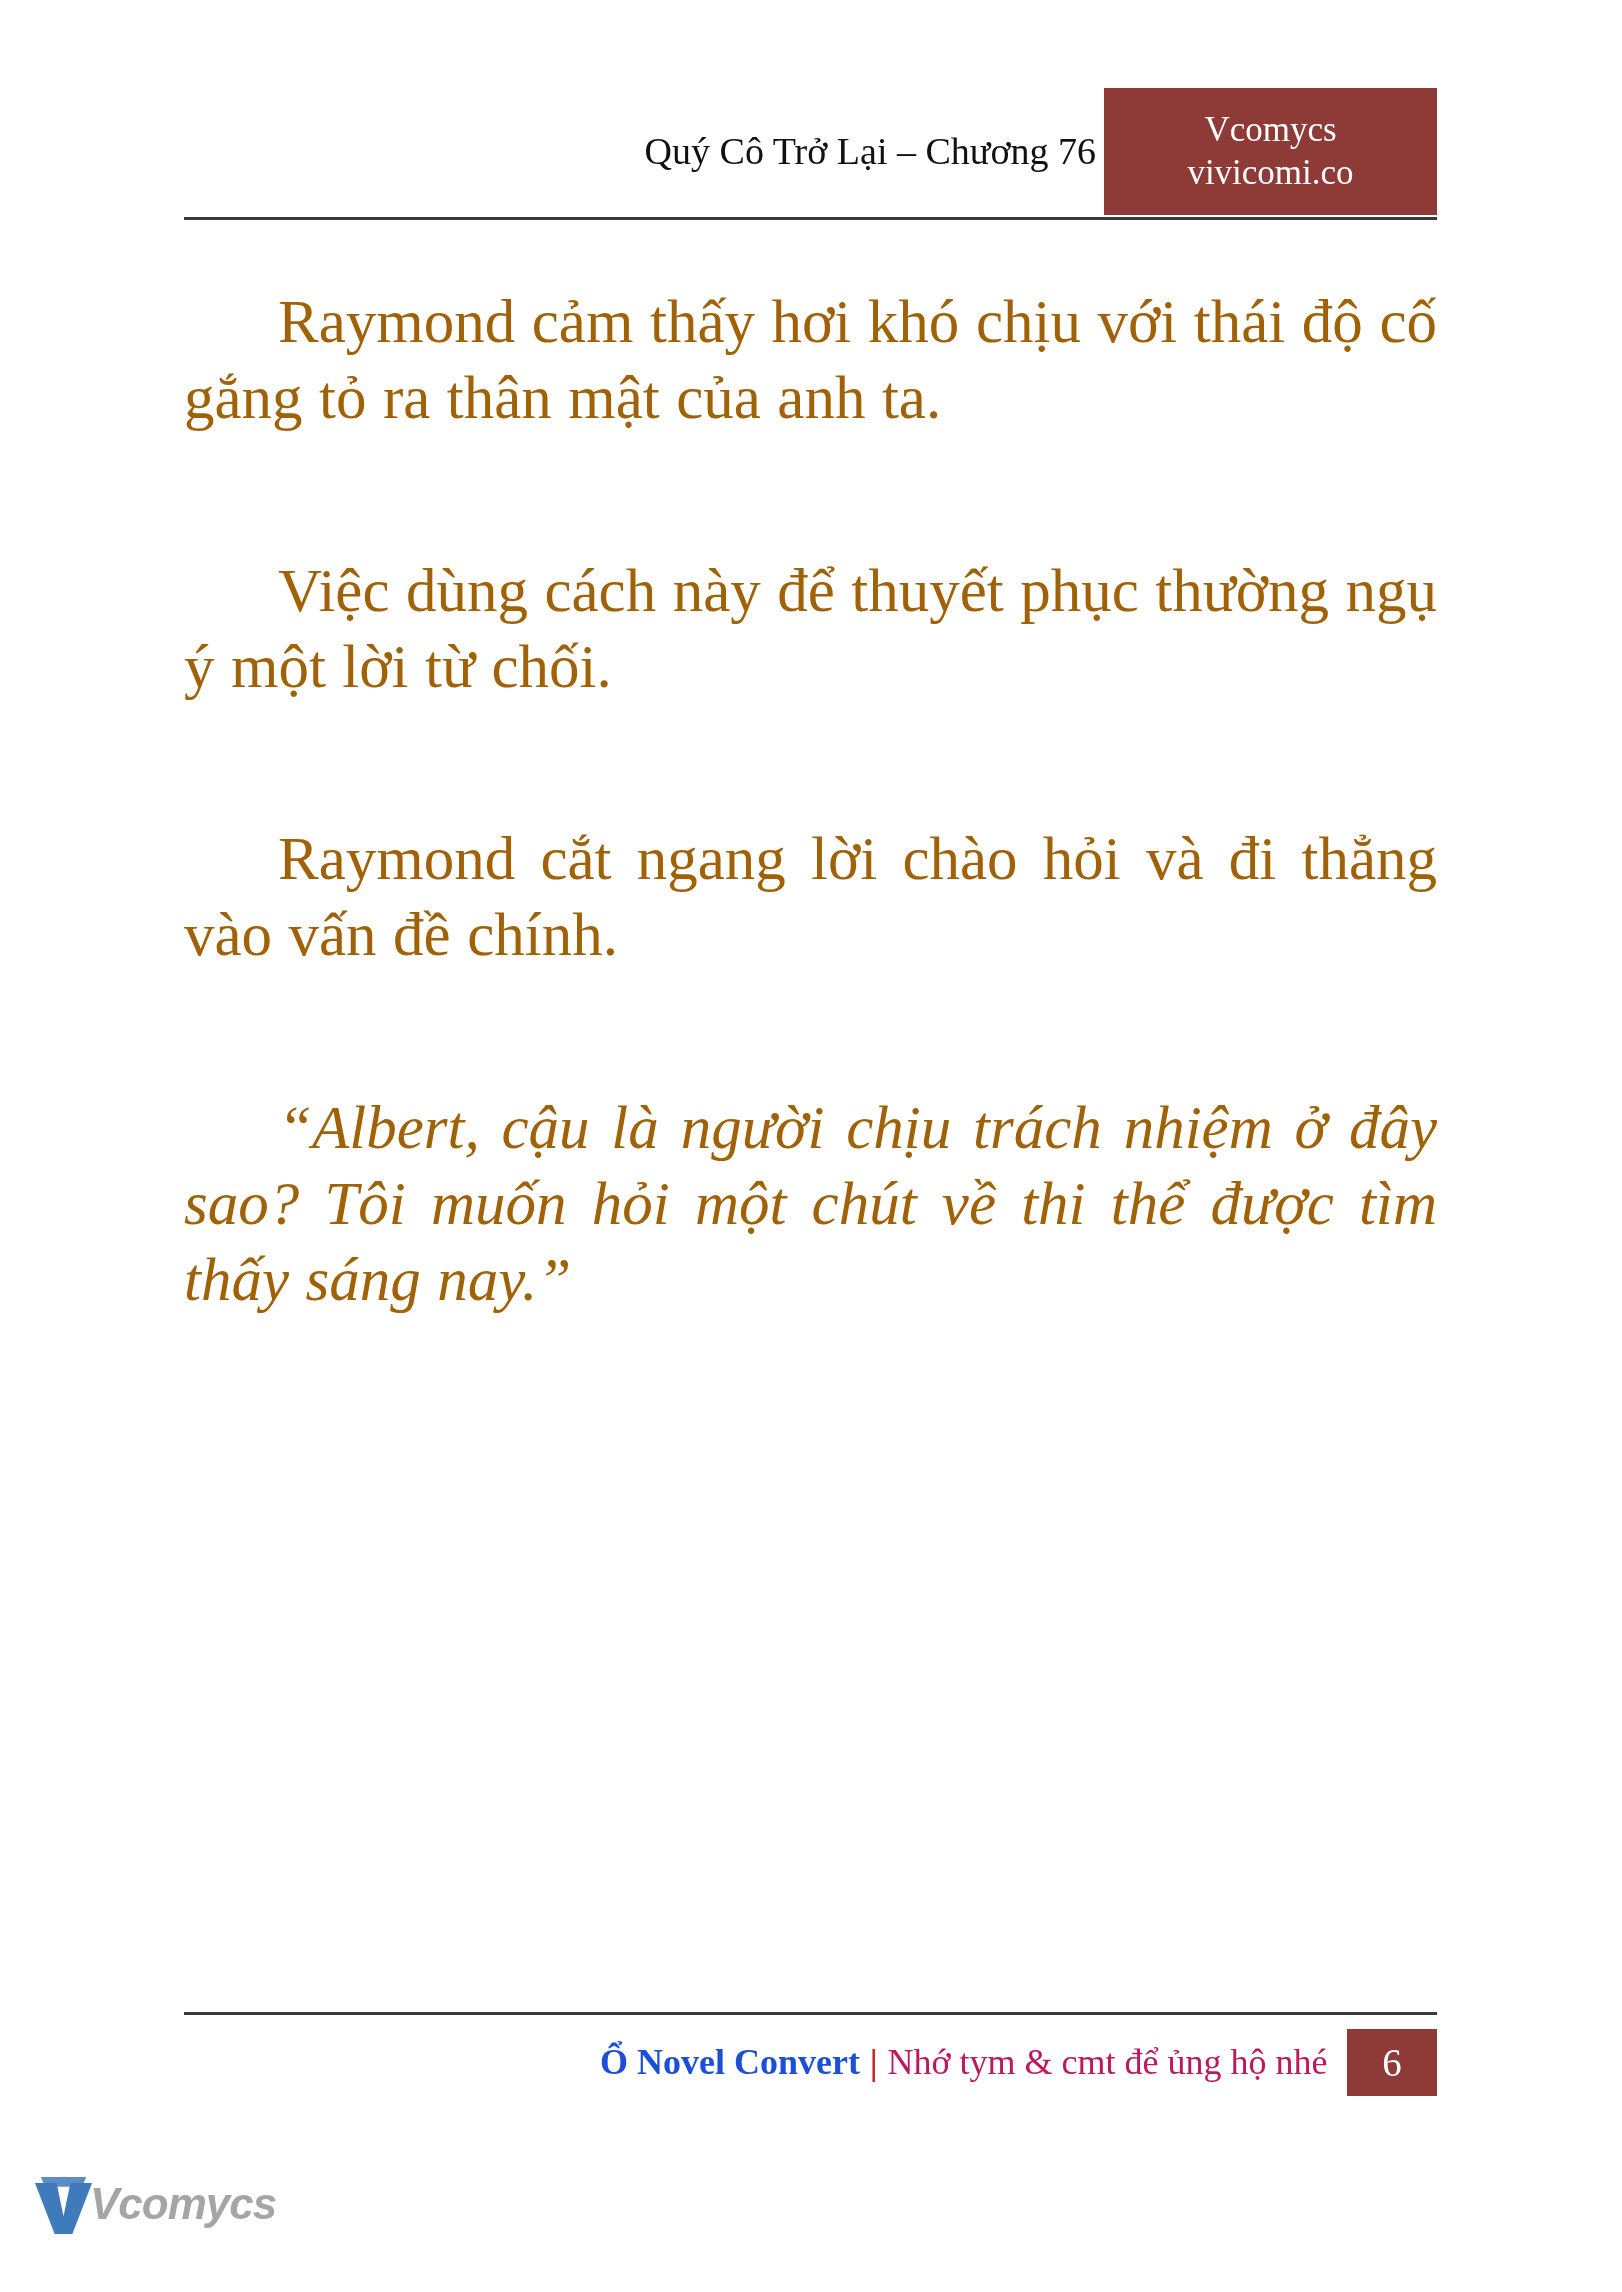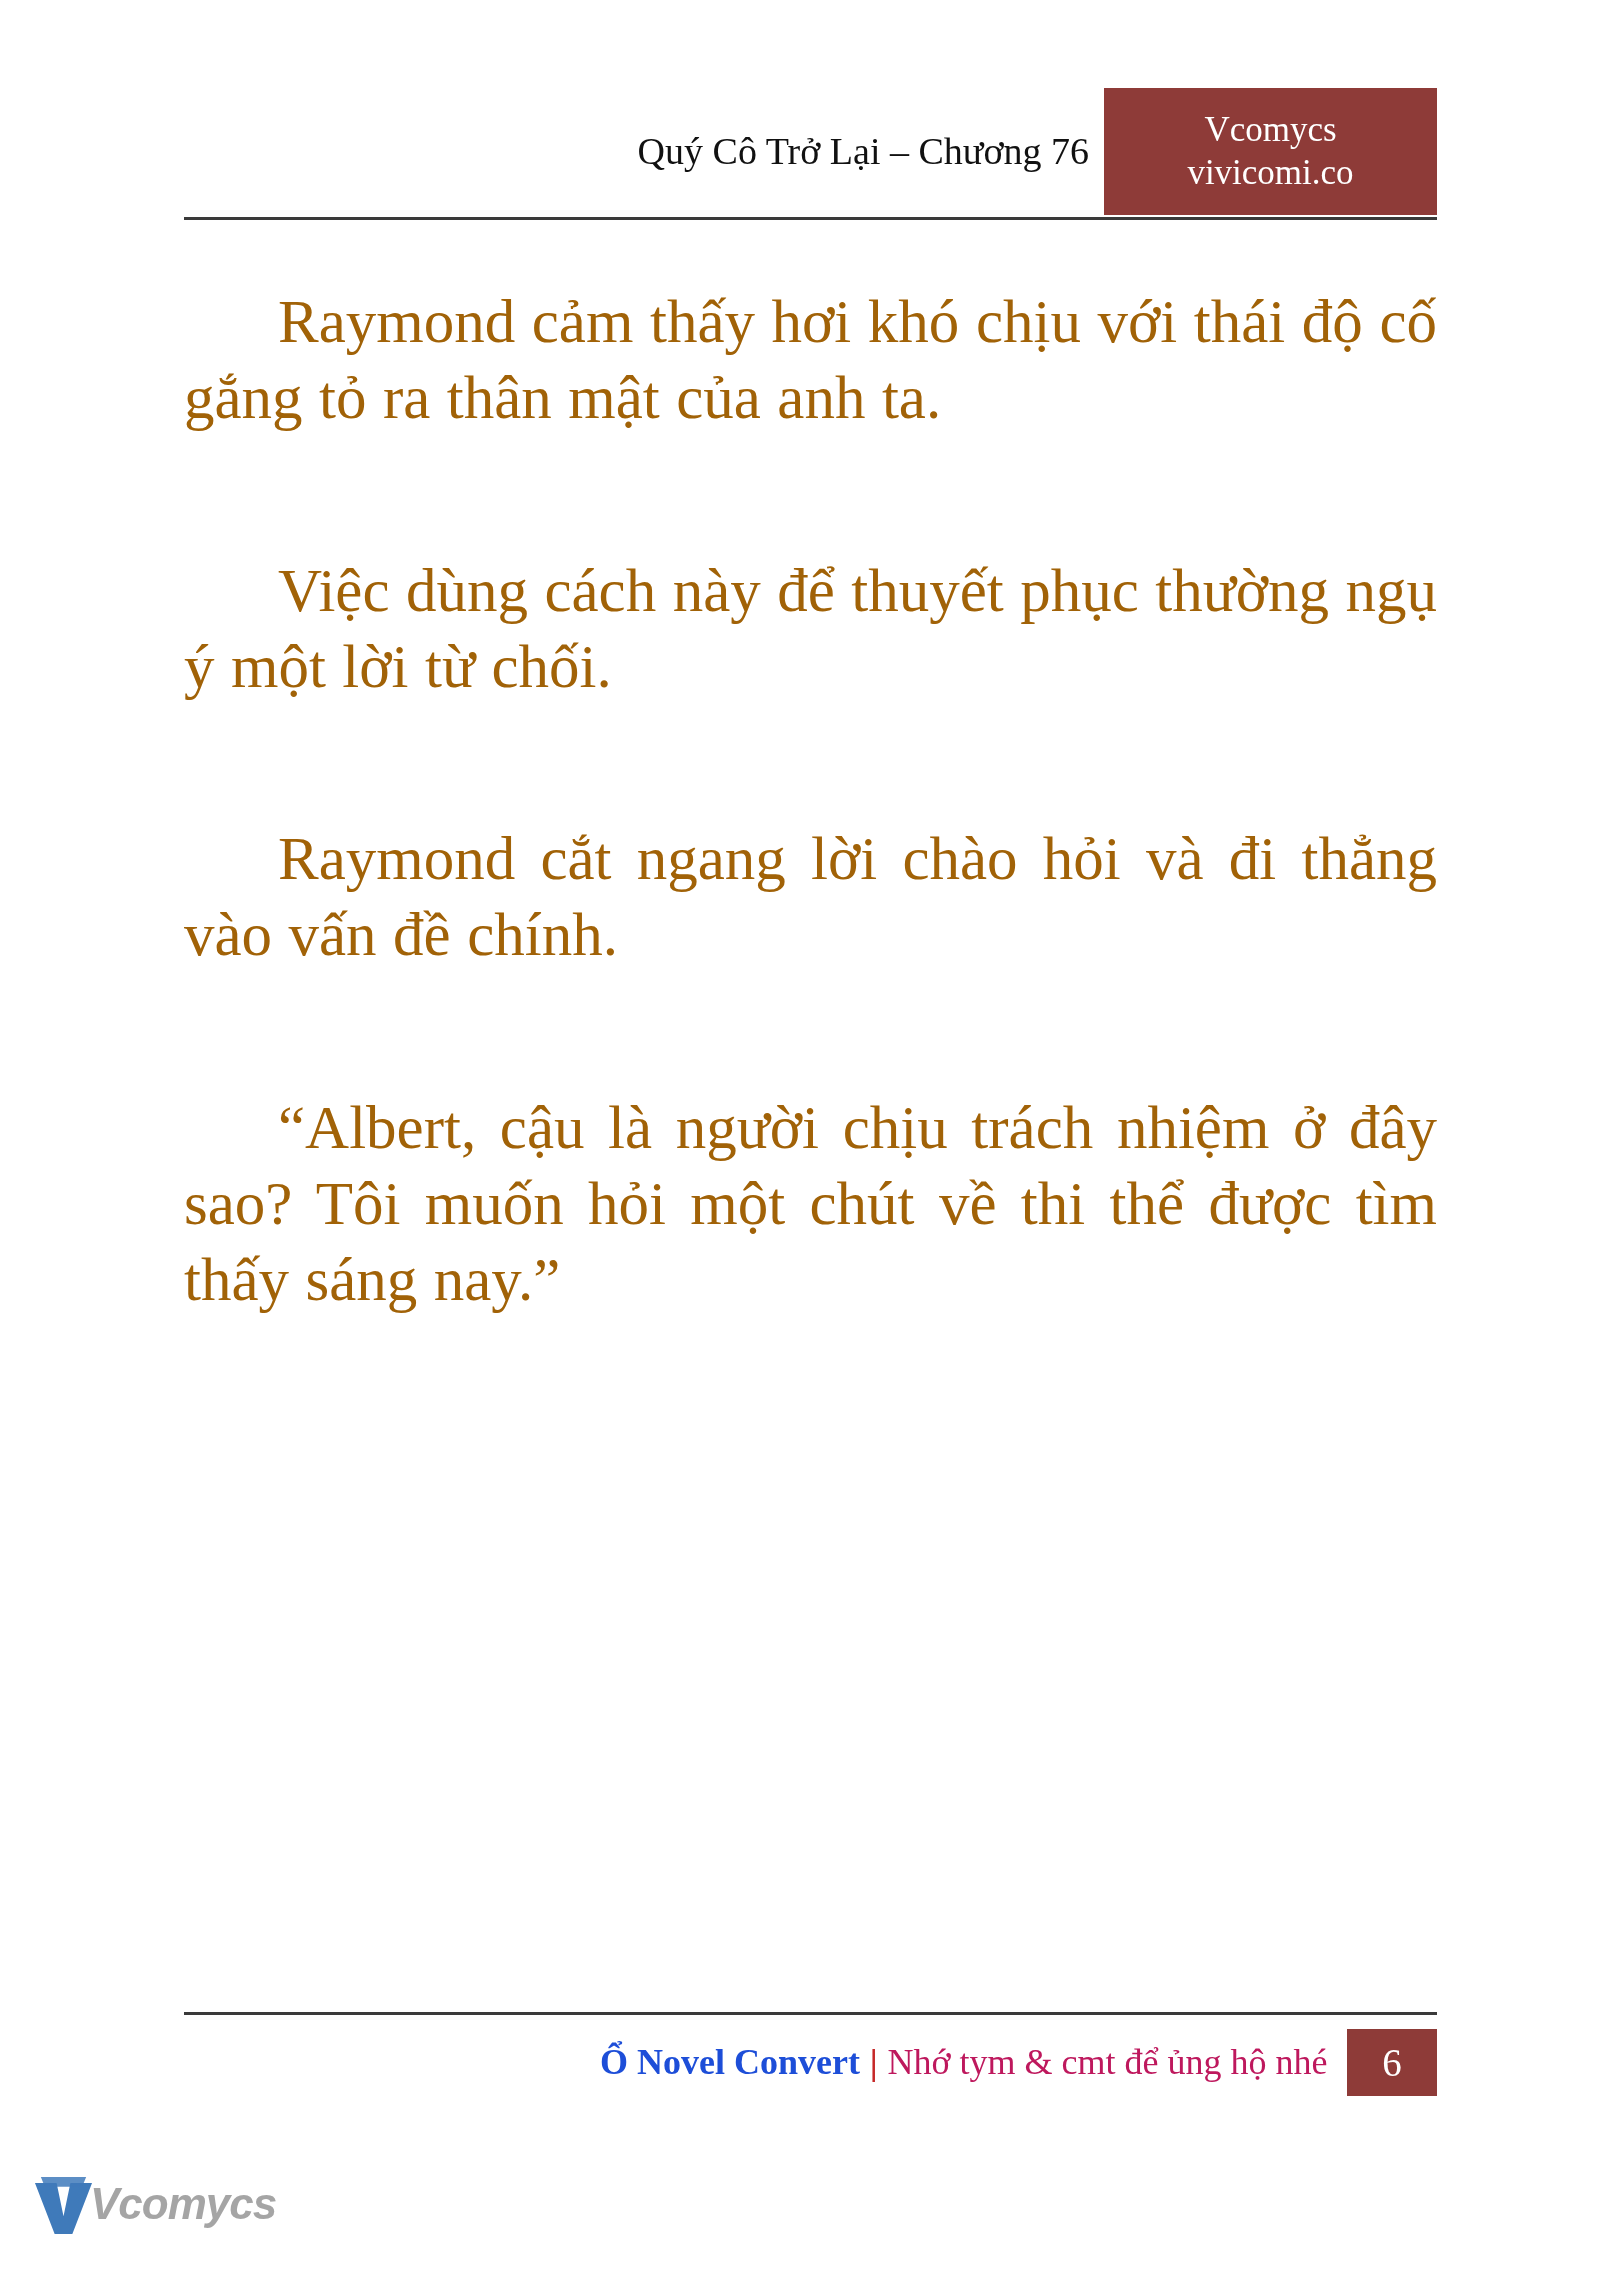--- a/index.html
+++ b/index.html
@@ -38,21 +38,21 @@
     align-items: stretch;
     justify-content: flex-end;
     height: 127px;
   }
   .header-title {
     flex: 1;
     display: flex;
     flex-direction: column;
     align-items: flex-end;
     justify-content: center;
-    padding-right: 15px;
+    padding-right: 8px;
     text-align: right;
   }
   .header-title-line {
     font-size: 38px;
     line-height: 51px;
     white-space: nowrap;
     color: #111111;
   }
   .header-badge {
     width: 333px;
@@ -87,21 +87,21 @@
   }
   .para {
     font-size: 61px;
     line-height: 1.25;
     text-align: justify;
     text-align-last: left;
     margin: 0 0 116px 0;
     word-spacing: 0.02em;
     color: #a16207;
   }
-  .para:last-child { margin-bottom: 0; }
+  .para:last-child { margin-bottom: 0; font-style: italic; }
   .para .indent { display: inline-block; width: 94px; }
 
   
   .footer {
     position: absolute;
     left: 184px;
     top: 2012px;
     width: 1253px;
   }
   .footer-rule {

